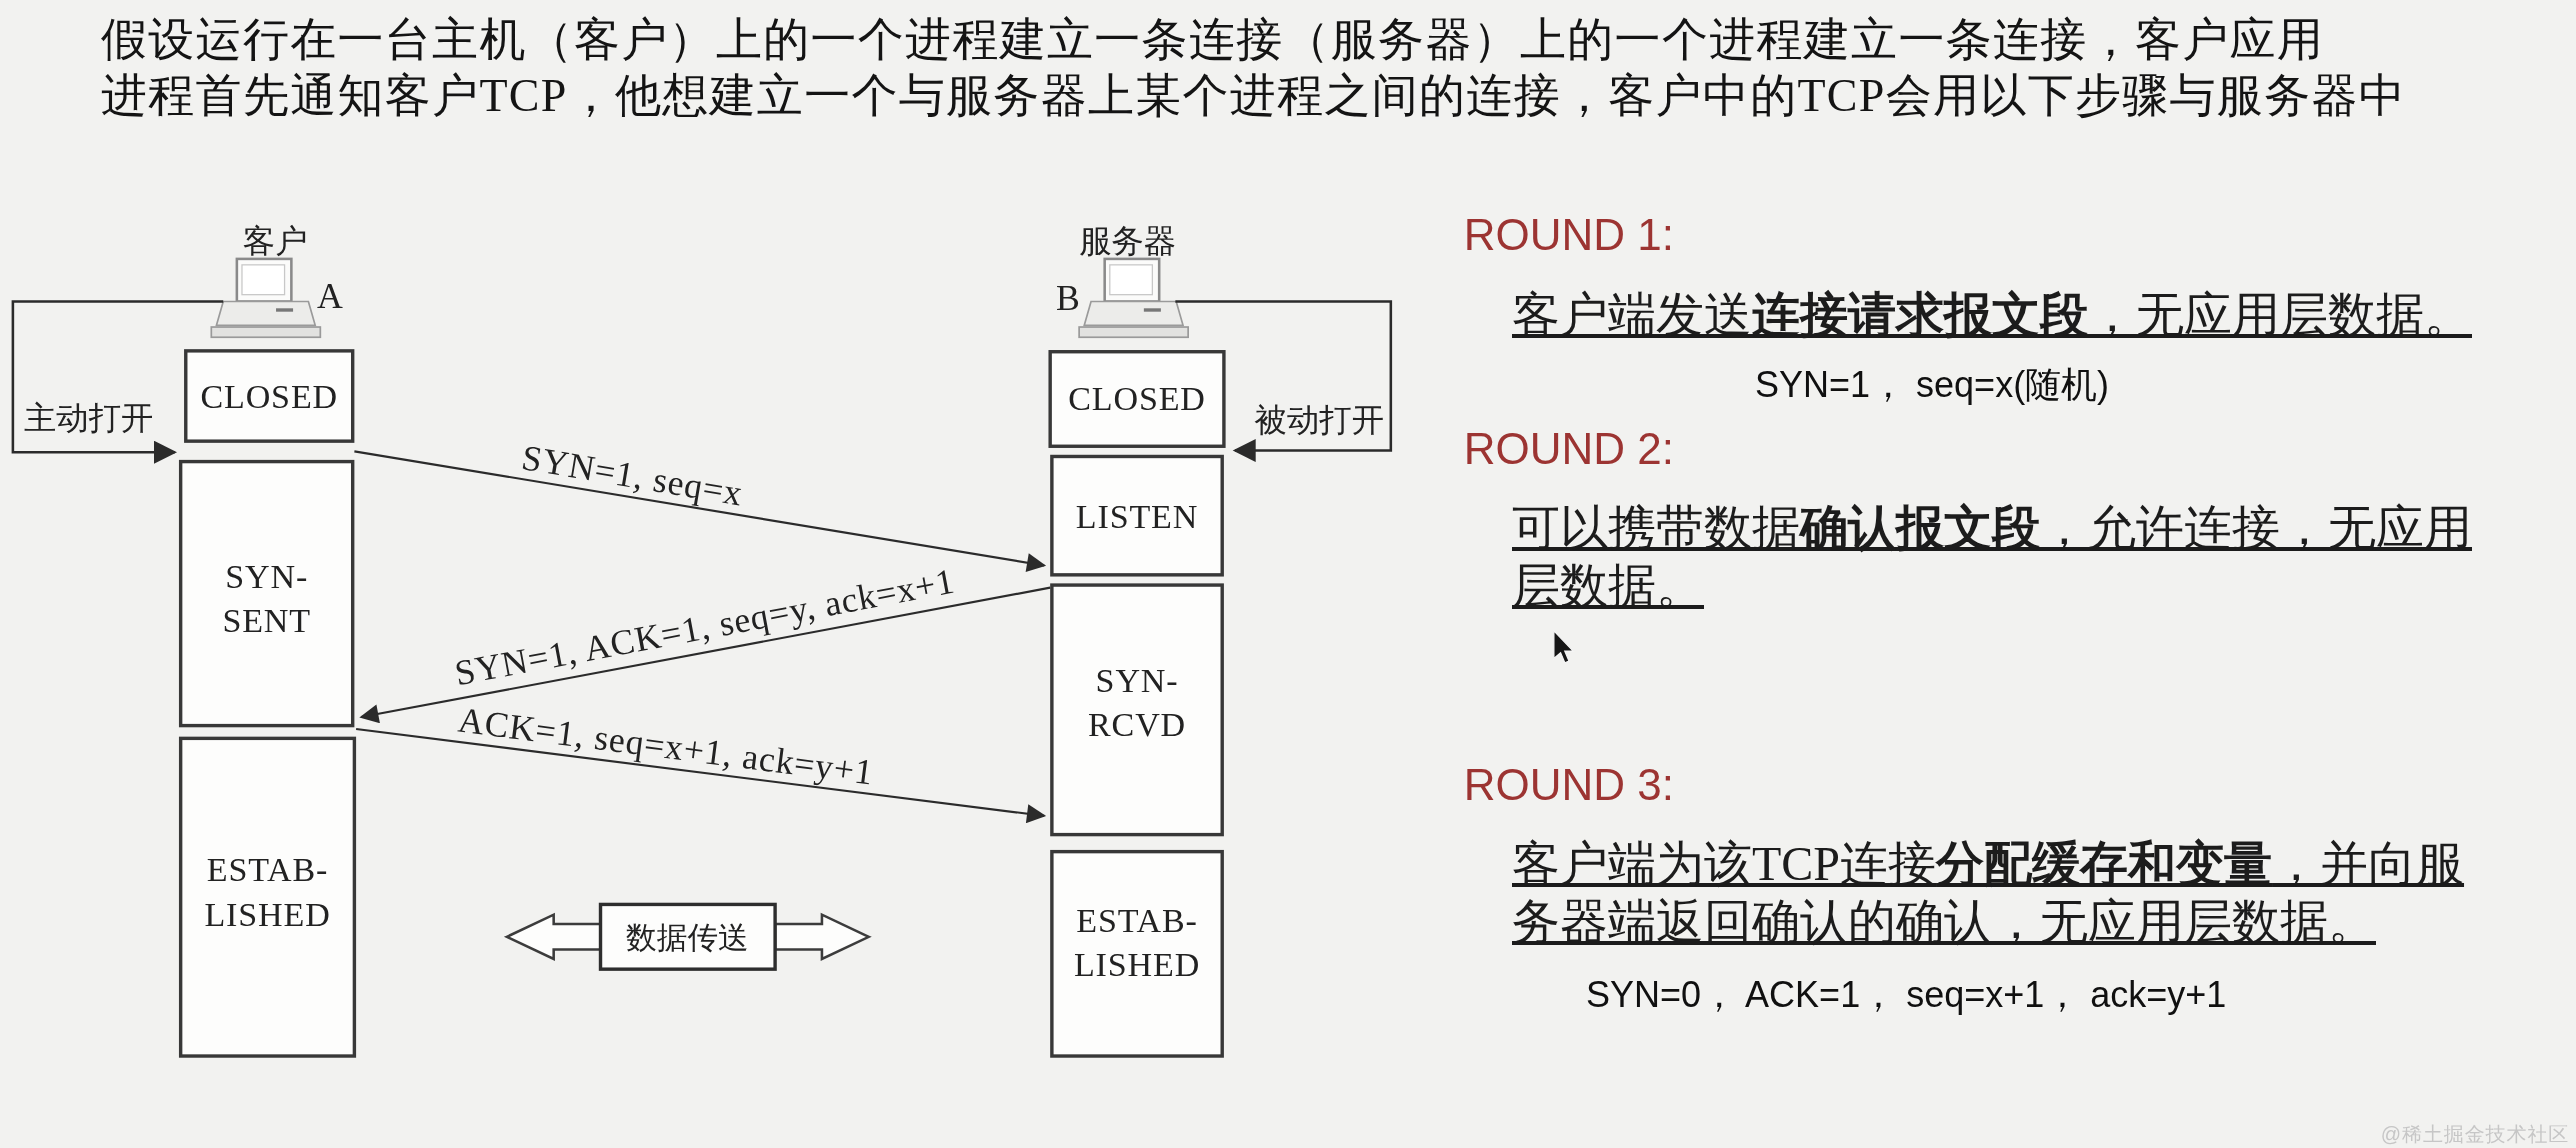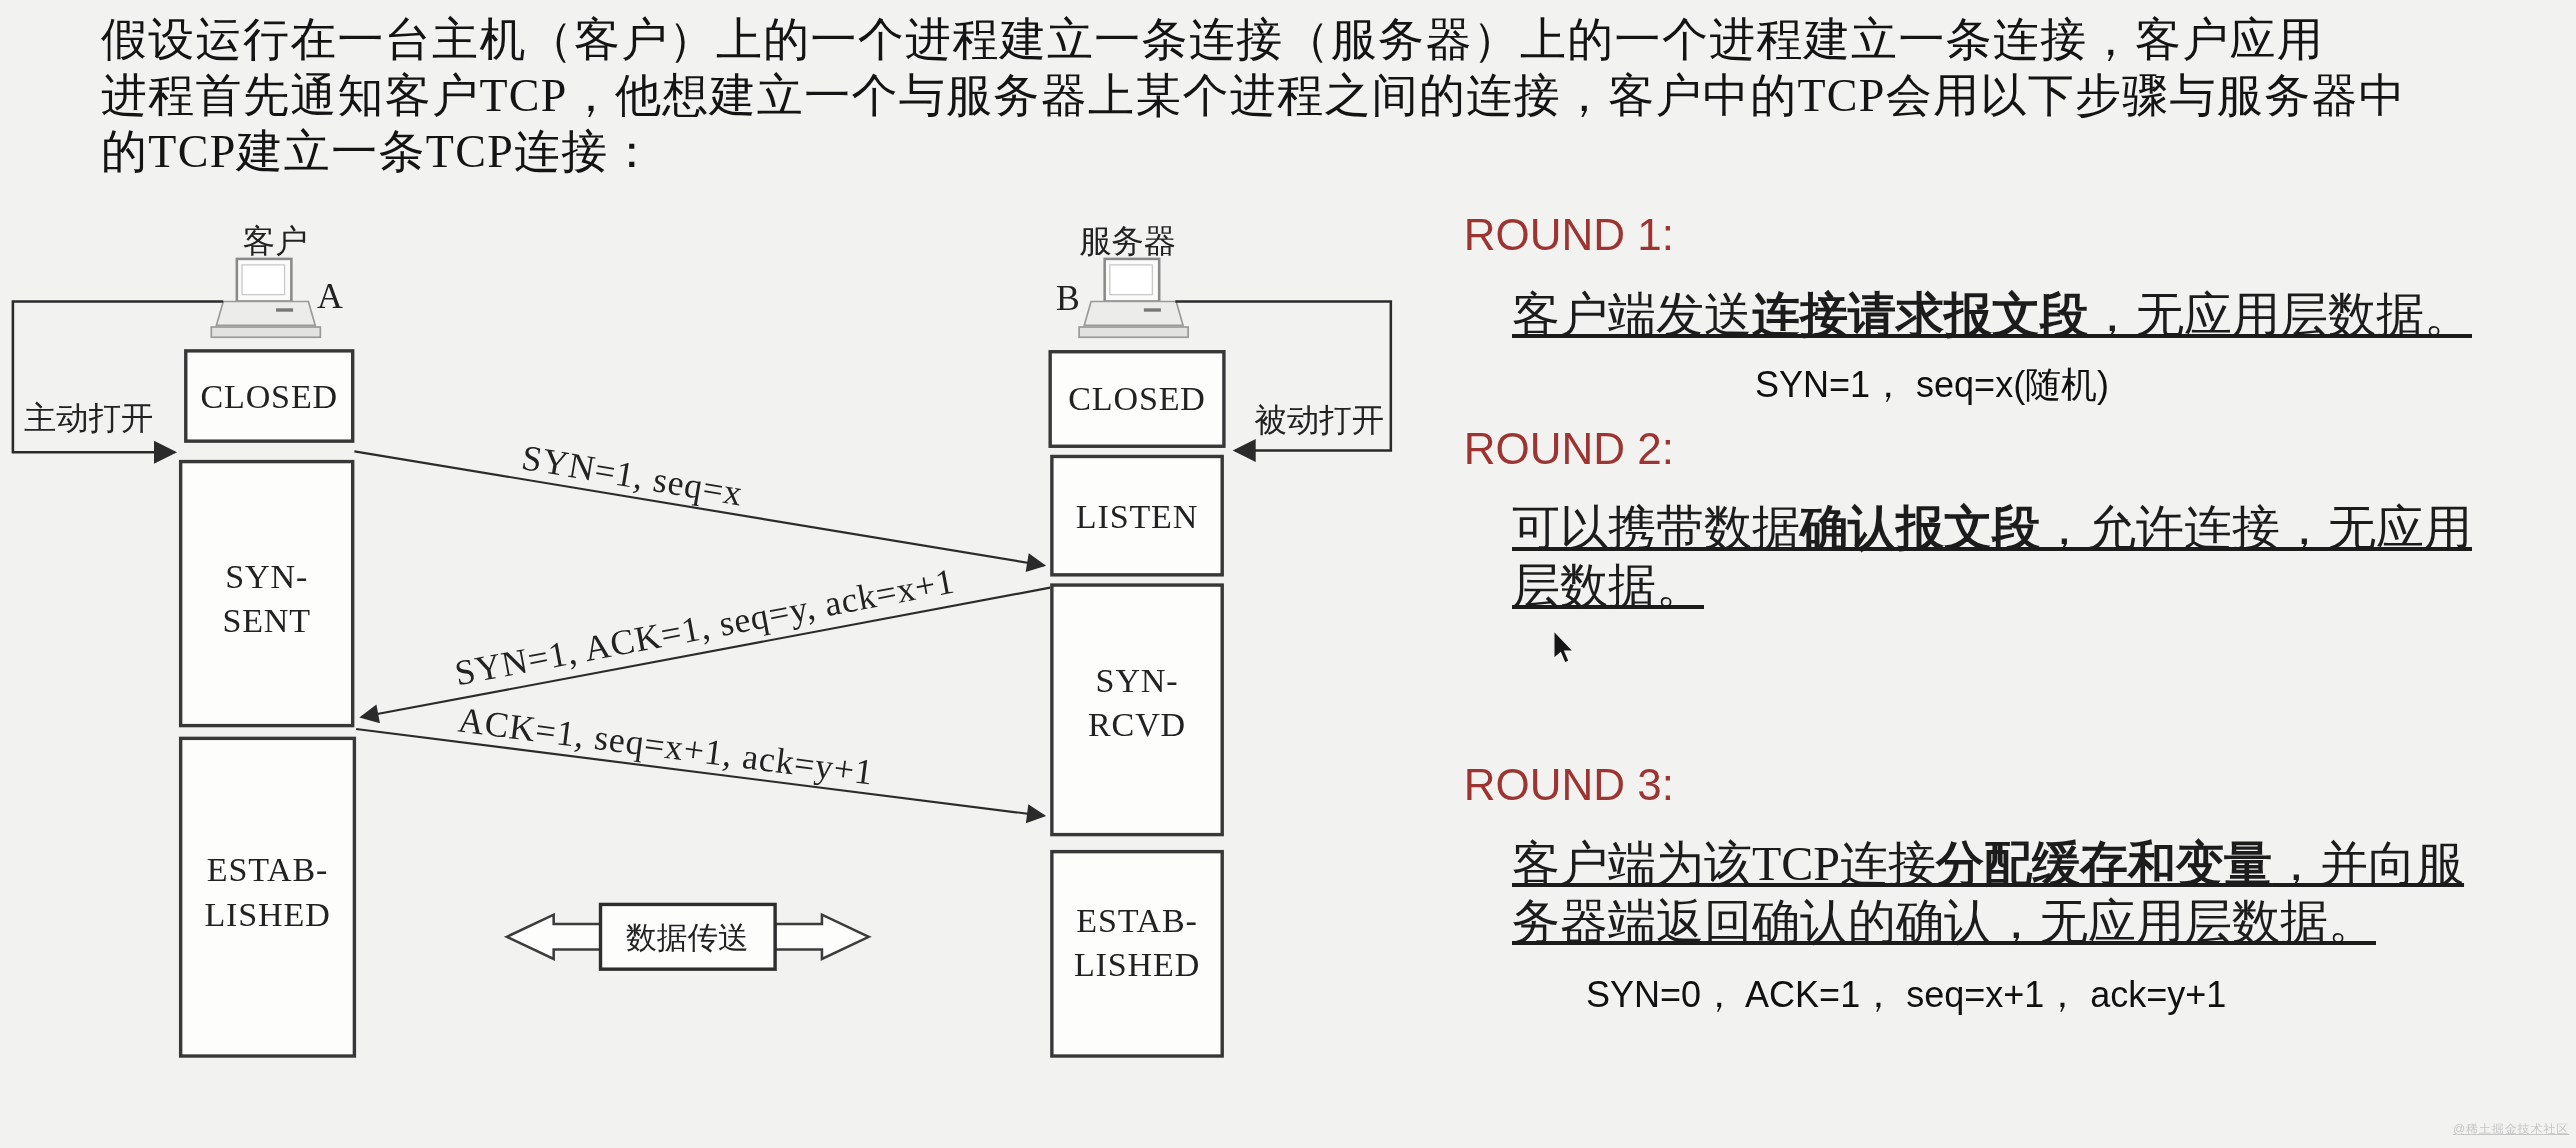--- a/index.html
+++ b/index.html
@@ -42,31 +42,30 @@
   .panel .body .bd{font-weight:bold;}
   .panel .formula{
     position:absolute;
     font-family:"Liberation Sans","DejaVu Sans",sans-serif;
     font-size:36px;color:#101010;white-space:nowrap;
   }
   
   .watermark{
     position:absolute;right:6.8px;top:1121px;
     font-family:"Liberation Sans","DejaVu Sans",sans-serif;
-    font-size:12px;color:#c6c6c6;letter-spacing:0.9px;text-decoration:underline;
+    font-size:20px;color:#c6c6c6;letter-spacing:0.9px;
   }
   .cursor{position:absolute;left:1552px;top:630px;width:25.6px;height:37px;}
 </style>
 </head>
 <body>
 
 <div class="intro">
   <div>假设运行在一台主机（客户）上的一个进程建立一条连接（服务器）上的一个进程建立一条连接，客户应用</div>
   <div>进程首先通知客户TCP，他想建立一个与服务器上某个进程之间的连接，客户中的TCP会用以下步骤与服务器中</div>
-  <div>的TCP建立一条TCP连接：</div>
 </div>
 
 <svg class="diagram" viewBox="0 0 1700 1348" xmlns="http://www.w3.org/2000/svg">
   <defs>
     <marker id="ah" viewBox="0 0 10 10" refX="9" refY="5" markerWidth="11" markerHeight="9" orient="auto">
       <path d="M0,0 L10,5 L0,10 z" fill="#2b2b2b"></path>
     </marker>
     <g id="pc">
       <rect x="278" y="304" width="64" height="50" fill="#fbfbfa" stroke="#8a8a8a" stroke-width="3"></rect>
       <rect x="284" y="311" width="50" height="35" fill="#ffffff" stroke="#c8c8c8" stroke-width="1.5"></rect>

